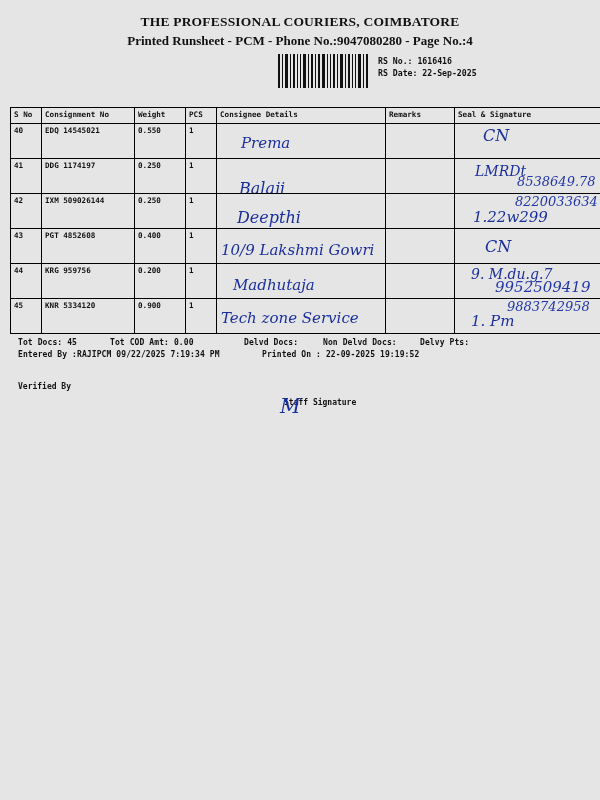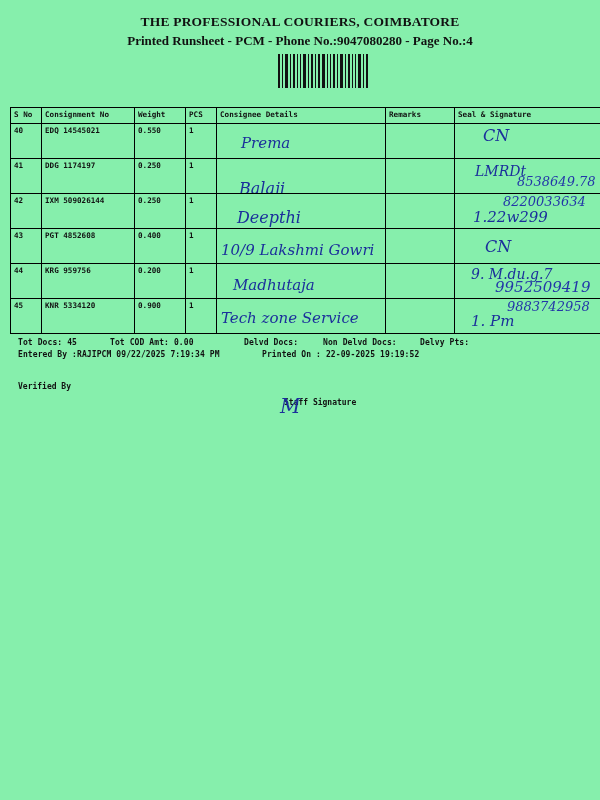--- a/index.html
+++ b/index.html
@@ -13,21 +13,21 @@
     font-family: "DejaVu Sans Mono", monospace;
     color: #111;
     position: relative;
     overflow: hidden;
   }
   .page {
     position: absolute;
     left: 0; top: 0;
     width: 600px;
     height: 800px;
-    background: #86efac;
+    background: #e5e5e5;
   }
   .sheet {
     position: absolute;
     left: 10px;
     top: 8px;
     width: 580px;
   }
   .company-title {
     text-align: center;
     font-family: "Liberation Serif", serif;
@@ -183,20 +183,24 @@
         <i style="left:62px;width:3px"></i>
         <i style="left:67px;width:1px"></i>
         <i style="left:70px;width:2px"></i>
         <i style="left:74px;width:1px"></i>
         <i style="left:77px;width:1px"></i>
         <i style="left:80px;width:3px"></i>
         <i style="left:85px;width:1px"></i>
         <i style="left:88px;width:2px"></i>
       </div>
 
+      <div class="meta-right">
+        <div>RS No.: 1616416</div>
+        <div>RS Date: 22-Sep-2025</div>
+      </div>
     </div>
 
     <table class="runsheet">
       <thead>
         <tr>
           <th style="width:24px">S No</th>
           <th style="width:86px">Consignment No</th>
           <th style="width:44px">Weight</th>
           <th style="width:24px">PCS</th>
           <th style="width:162px">Consignee Details</th>
@@ -237,21 +241,21 @@
         <tr>
           <td class="c-sno">42</td>
           <td class="c-cn">IXM 509026144</td>
           <td class="c-wt">0.250</td>
           <td class="c-pcs">1</td>
           <td class="c-cons">
             <span class="hand" style="left:20px;top:14px;font-size:16px">Deepthi</span>
           </td>
           <td class="c-rem"></td>
           <td class="c-sig">
-            <span class="hand blue2" style="left:48px;top:0px;font-size:13px">8220033634</span>
+            <span class="hand blue2" style="left:60px;top:0px;font-size:13px">8220033634</span>
             <span class="hand" style="left:18px;top:14px;font-size:15px">1.22w299</span>
           </td>
         </tr>
 
         <tr>
           <td class="c-sno">43</td>
           <td class="c-cn">PGT 4852608</td>
           <td class="c-wt">0.400</td>
           <td class="c-pcs">1</td>
           <td class="c-cons">

